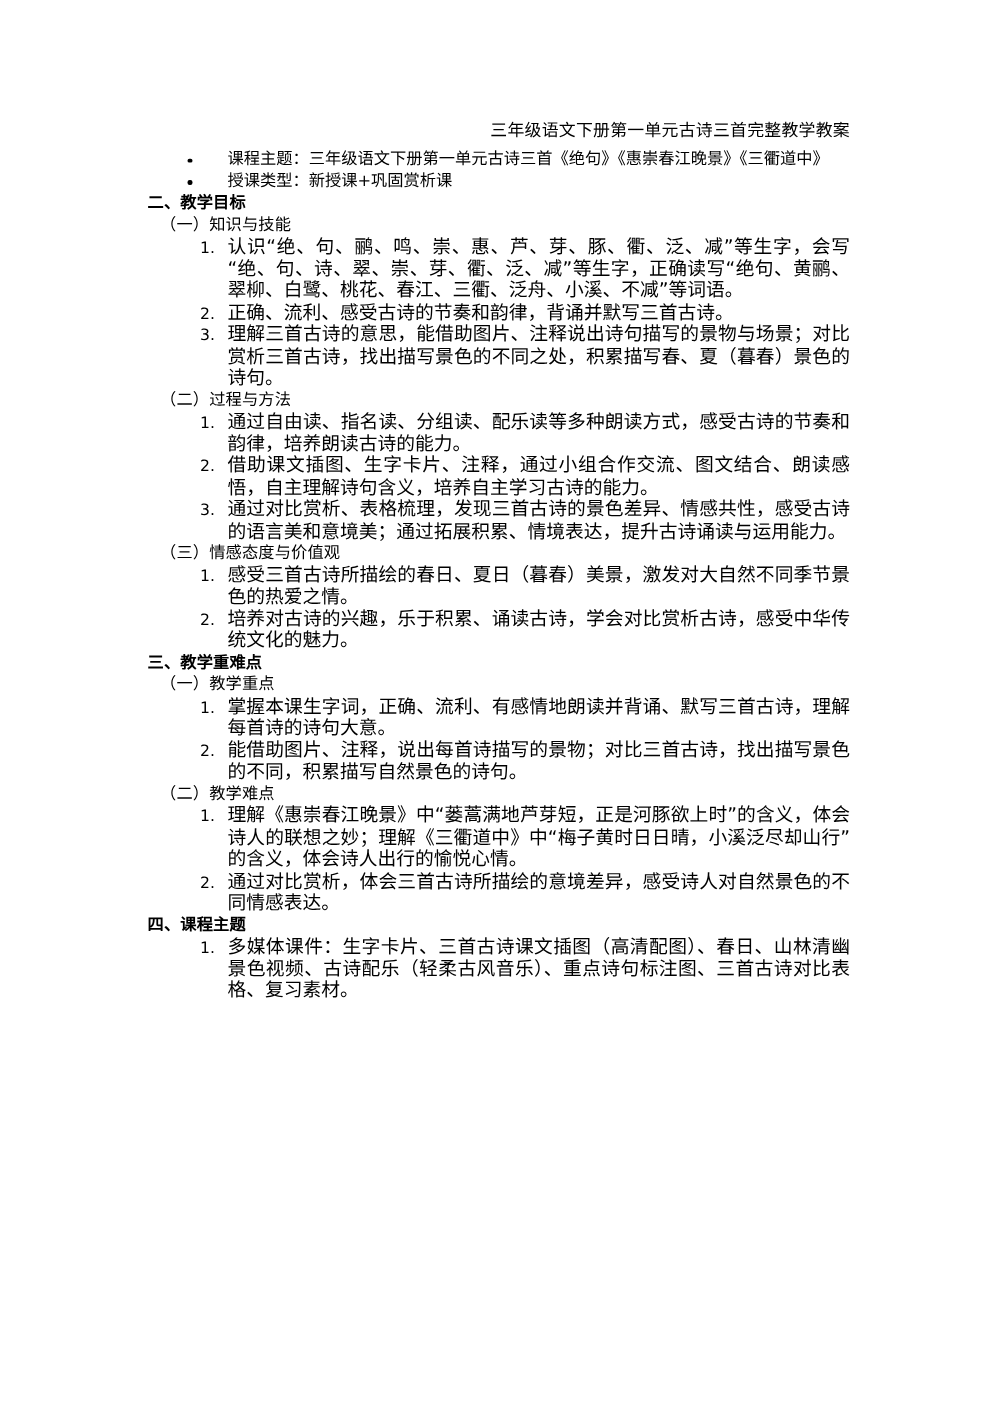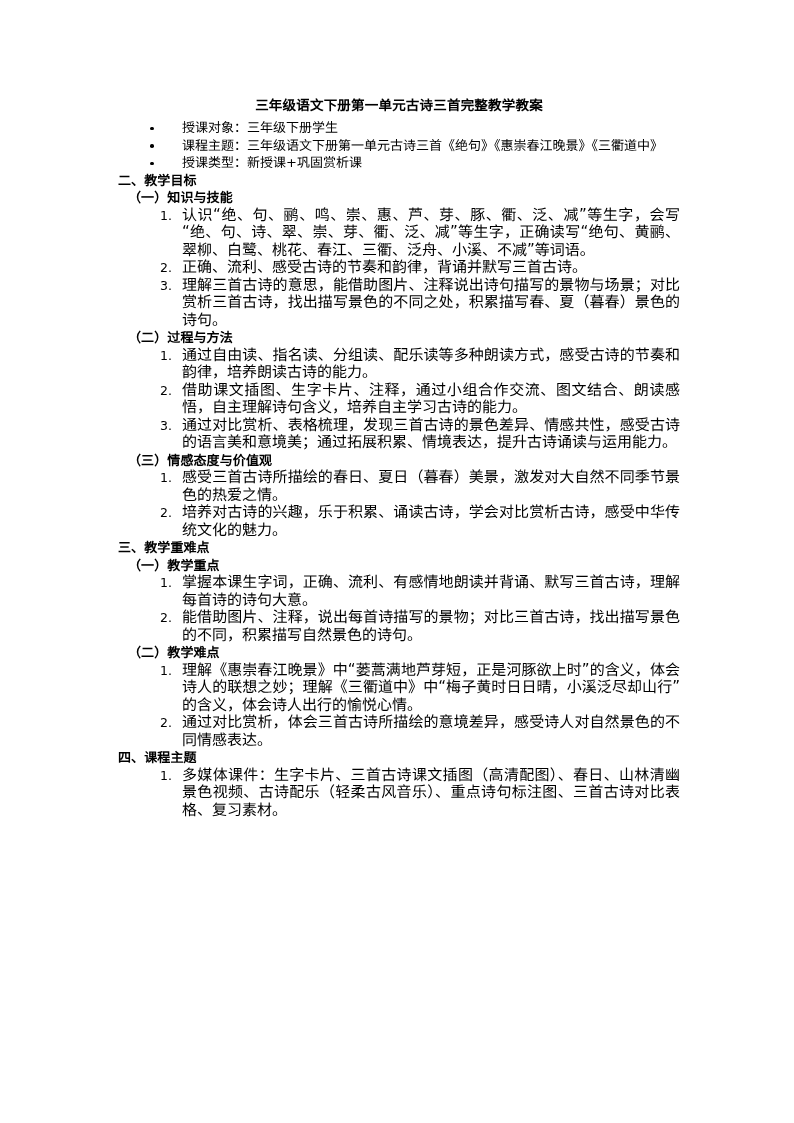--- a/index.html
+++ b/index.html
@@ -16,37 +16,37 @@
   }
   .page {
     position: relative;
     width: 794px;
     height: 1123px;
     box-sizing: border-box;
     padding: 96px 114px 60px 118px;
     background: #ffffff;
   }
   .doc-title {
-    text-align: center;
+    text-align: right;
     font-size: 13.5px;
-    font-weight: bold;
+    font-weight: normal;
     line-height: 18px;
     margin: 0 0 5px 0;
     letter-spacing: 0.2px;
   }
   .h1 {
     font-size: 13px;
     font-weight: bold;
     line-height: 17.5px;
     margin: 0;
     letter-spacing: 0.1px;
   }
   .h2 {
     font-size: 13px;
-    font-weight: bold;
+    font-weight: normal;
     line-height: 17.5px;
     margin: 0;
     padding-left: 10px;
     letter-spacing: 0.1px;
   }
   ul.bullets {
     list-style: none;
     margin: 0;
     padding: 0;
   }
@@ -99,21 +99,20 @@
 </style>
 </head>
 <body>
 
 <div class="page">
 
   <h1 class="doc-title">三年级语文下册第一单元古诗三首完整教学教案</h1>
 
   <div class="sec">
     <ul class="bullets">
-      <li>授课对象：三年级下册学生</li>
       <li>课程主题：三年级语文下册第一单元古诗三首《绝句》《惠崇春江晚景》《三衢道中》</li>
       <li>授课类型：新授课+巩固赏析课</li>
     </ul>
   </div>
 
   <div class="sec">
     <div class="h1">二、教学目标</div>
 
     <div class="h2">（一）知识与技能</div>
     <ol class="nums">

